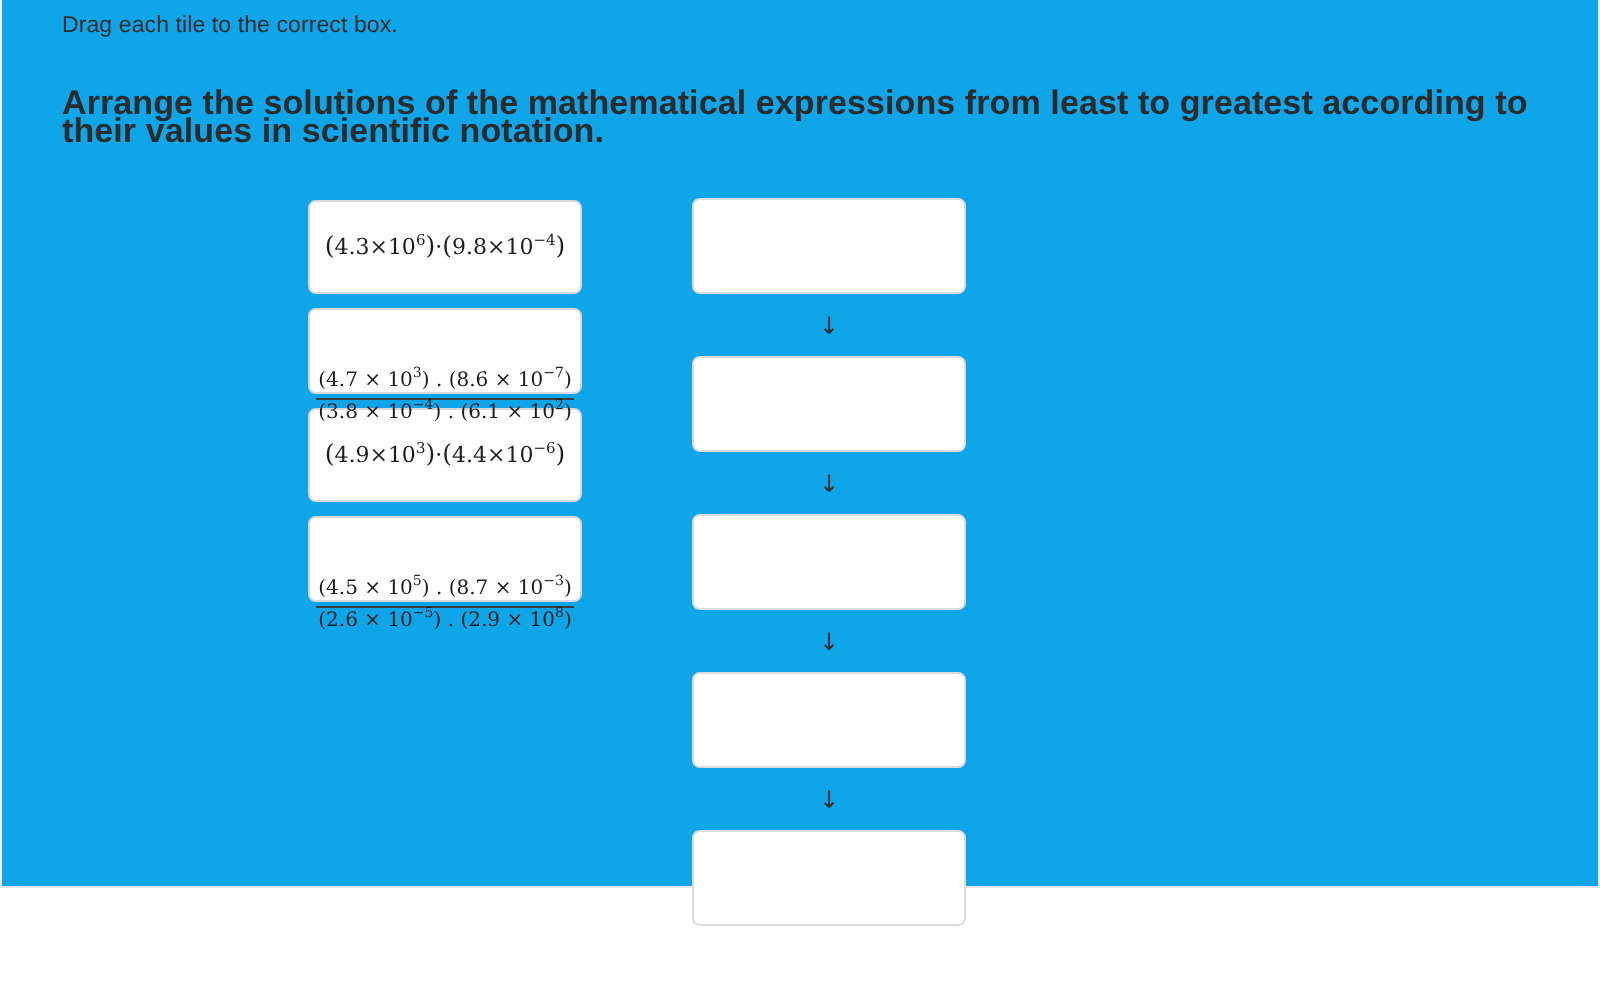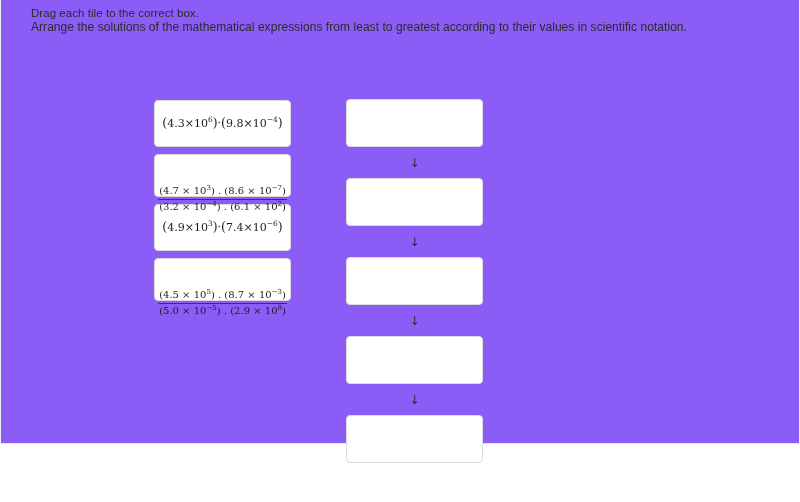--- a/index.html
+++ b/index.html
@@ -12,45 +12,47 @@
     background: #ffffff;
     font-family: "Liberation Sans", sans-serif;
     color: #222222;
     overflow: hidden;
     position: relative;
   }
   .page {
     position: relative;
     width: 800px;
     height: 444px;
-    background: #8b5cf6;
+    background: #0ea5e9;
     border-left: 1px solid #f0f0f0;
     border-right: 1px solid #f0f0f0;
     border-bottom: 1px solid #e6e6e6;
     box-sizing: border-box;
   }
 
   
   .instructions {
     position: absolute;
     left: 30px;
     top: 6px;
     width: 740px;
   }
   .instr-line-1 {
     font-size: 11.5px;
     line-height: 14px;
     color: #2b2b2b;
     letter-spacing: 0.05px;
   }
   .instr-line-2 {
-    font-size: 12px;
+    font-size: 17px;
     line-height: 14px;
     color: #2b2b2b;
+    margin-top: 25px;
     letter-spacing: 0.05px;
+    font-weight: bold;
   }
 
   
   .tiles-column {
     position: absolute;
     left: 153px;
     top: 100px;
     width: 137px;
   }
   .tile {
@@ -152,34 +154,34 @@
     <div class="tile simple">
       <span class="expr">
         <span class="paren">(</span><span>4.3</span><span>×</span><span>10</span><sup>6</sup><span class="paren">)</span><span>·</span><span class="paren">(</span><span>9.8</span><span>×</span><span>10</span><sup>−4</sup><span class="paren">)</span>
       </span>
     </div>
 
 
     <div class="tile fraction">
       <span class="frac">
         <span class="num">(<span>4.7</span><span> × </span><span>10</span><sup>3</sup>)<span> . </span>(<span>8.6</span><span> × </span><span>10</span><sup>−7</sup>)</span>
-        <span class="den">(<span>3.2</span><span> × </span><span>10</span><sup>−4</sup>)<span> . </span>(<span>6.1</span><span> × </span><span>10</span><sup>2</sup>)</span>
+        <span class="den">(<span>3.8</span><span> × </span><span>10</span><sup>−4</sup>)<span> . </span>(<span>6.1</span><span> × </span><span>10</span><sup>2</sup>)</span>
       </span>
     </div>
 
     <div class="tile simple">
       <span class="expr">
-        <span class="paren">(</span><span>4.9</span><span>×</span><span>10</span><sup>3</sup><span class="paren">)</span><span>·</span><span class="paren">(</span><span>7.4</span><span>×</span><span>10</span><sup>−6</sup><span class="paren">)</span>
+        <span class="paren">(</span><span>4.9</span><span>×</span><span>10</span><sup>3</sup><span class="paren">)</span><span>·</span><span class="paren">(</span><span>4.4</span><span>×</span><span>10</span><sup>−6</sup><span class="paren">)</span>
       </span>
     </div>
 
     <div class="tile fraction">
       <span class="frac">
         <span class="num">(<span>4.5</span><span> × </span><span>10</span><sup>5</sup>)<span> . </span>(<span>8.7</span><span> × </span><span>10</span><sup>−3</sup>)</span>
-        <span class="den">(<span>5.0</span><span> × </span><span>10</span><sup>−5</sup>)<span> . </span>(<span>2.9</span><span> × </span><span>10</span><sup>8</sup>)</span>
+        <span class="den">(<span>2.6</span><span> × </span><span>10</span><sup>−5</sup>)<span> . </span>(<span>2.9</span><span> × </span><span>10</span><sup>8</sup>)</span>
       </span>
     </div>
 
   </div>
 
   <div class="drops-column">
 
     <div class="drop-box"></div>
     <div class="arrow">↓</div>
 

